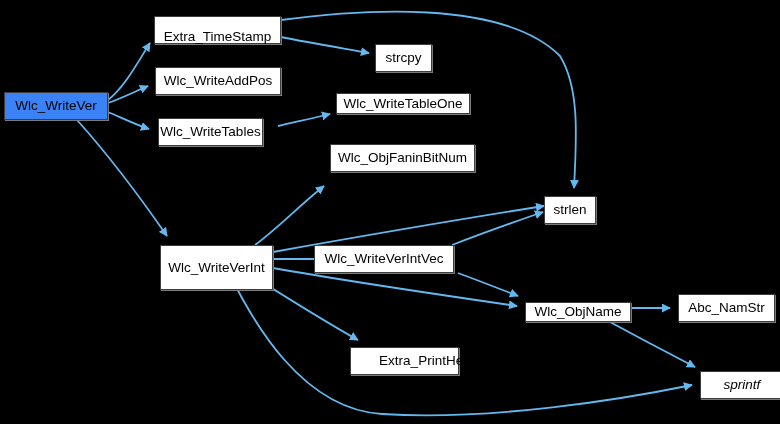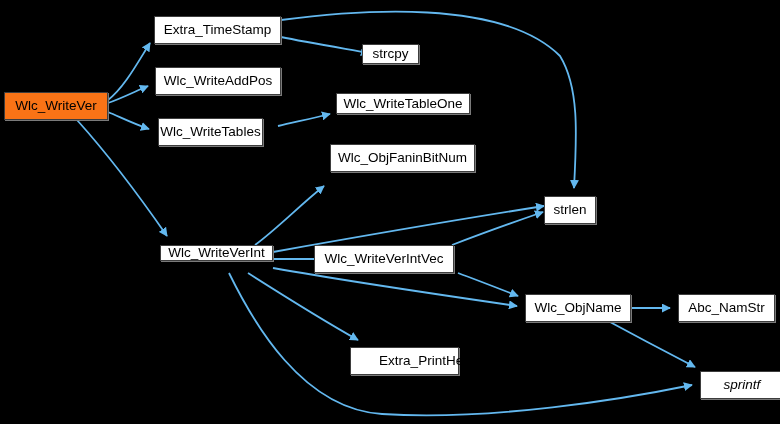--- a/index.html
+++ b/index.html
@@ -18,21 +18,21 @@
     border:1px solid #3d3d3d;
     box-shadow:1px 1px 0 0 #7a7a7a;
     display:flex;align-items:center;justify-content:center;
     color:#000;
     font-size:13.5px;
     line-height:1;
     white-space:nowrap;
     letter-spacing:0px;
   }
   .node.current{
-    background:#f97316;
+    background:#3b82f6;
     border:1px solid #3d3d3d;
   }
   .node span{pointer-events:none;}
 </style>
 </head>
 <body>
 
 <div id="canvas">
   <svg id="edges" xmlns="http://www.w3.org/2000/svg">
     <defs>
@@ -57,48 +57,48 @@
         <path d="M452,245 C478,235 514,222 543,212" fill="none" stroke="#63b8ef" stroke-width="1.8" marker-end="url(#arrow)"></path>
         <path d="M458,273 C477,280 500,289 518,296" fill="none" stroke="#63b8ef" stroke-width="1.8" marker-end="url(#arrow)"></path>
         <path d="M631,308 L670,308" fill="none" stroke="#63b8ef" stroke-width="1.8" marker-end="url(#arrow)"></path>
         <path d="M610,322 C636,336 672,355 695,367" fill="none" stroke="#63b8ef" stroke-width="1.8" marker-end="url(#arrow)"></path>
       </g>
   </svg>
   <div id="node-layer">
       <div class="node current" style="left: 4px; top: 92px; width: 104px; height: 28px;">
         <span>Wlc_WriteVer</span>
       </div>
-      <div class="node" style="left: 154px; top: 16px; width: 127px; height: 28px;">
+      <div class="node" style="left: 154px; top: 16px; width: 127px; height: 28px; align-items: flex-end;">
         <span>Extra_TimeStamp</span>
       </div>
       <div class="node" style="left: 155px; top: 67px; width: 126px; height: 28px;">
         <span>Wlc_WriteAddPos</span>
       </div>
       <div class="node" style="left: 158px; top: 118px; width: 105px; height: 28px;">
         <span>Wlc_WriteTables</span>
       </div>
-      <div class="node" style="left: 362px; top: 44px; width: 57px; height: 20px;">
+      <div class="node" style="left: 375px; top: 44px; width: 57px; height: 28px;">
         <span>strcpy</span>
       </div>
       <div class="node" style="left: 336px; top: 93px; width: 134px; height: 21px;">
         <span>Wlc_WriteTableOne</span>
       </div>
       <div class="node" style="left: 330px; top: 144px; width: 145px; height: 28px;">
         <span>Wlc_ObjFaninBitNum</span>
       </div>
       <div class="node" style="left: 544px; top: 196px; width: 52px; height: 28px;">
         <span>strlen</span>
       </div>
-      <div class="node" style="left: 160px; top: 245px; width: 113px; height: 16px;">
+      <div class="node" style="left: 160px; top: 245px; width: 113px; height: 45px;">
         <span>Wlc_WriteVerInt</span>
       </div>
       <div class="node" style="left: 314px; top: 245px; width: 140px; height: 28px;">
         <span>Wlc_WriteVerIntVec</span>
       </div>
-      <div class="node" style="left: 525px; top: 294px; width: 106px; height: 28px;">
+      <div class="node" style="left: 525px; top: 302px; width: 106px; height: 20px;">
         <span>Wlc_ObjName</span>
       </div>
       <div class="node" style="left: 678px; top: 294px; width: 97px; height: 28px; justify-content: center;">
         <span>Abc_NamStr</span>
       </div>
       <div class="node" style="left: 350px; top: 347px; width: 109px; height: 28px; padding-left: 40px;">
         <span>Extra_PrintHex</span>
       </div>
       <div class="node" style="left: 700px; top: 371px; width: 84px; height: 28px; font-style: italic;">
         <span>sprintf</span>

